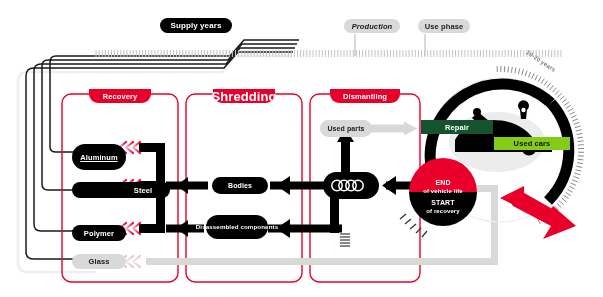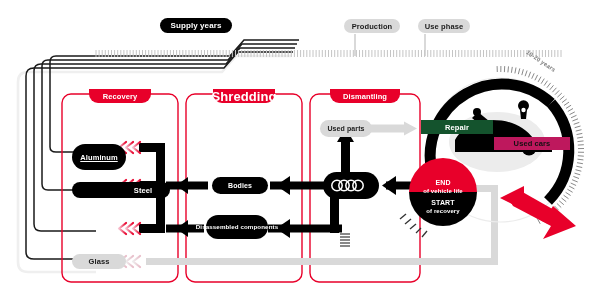--- a/index.html
+++ b/index.html
@@ -15,21 +15,21 @@
     display:flex;align-items:center;justify-content:center;
     font-weight:bold;
     white-space:nowrap;
     letter-spacing:.1px;
     pointer-events:none;
   }
   .pill-black{background:#000;color:#fff;border-radius:999px;}
   .pill-gray{background:#d9d9d9;color:#1a1a1a;border-radius:999px;}
   .pill-red{background:#e8002a;color:#fff;}
   .bar-black{background:#14532d;color:#fff;}
-  .bar-gray{background:#be185d;color:#111;}
+  .bar-gray{background:#84cc16;color:#111;}
   .txt-white{color:#fff;}
 </style>
 </head>
 <body>
 
 <div id="stage">
 
   <svg id="svgroot" viewBox="0 0 603 297">
     <defs>
       <linearGradient id="chevGrad" x1="0" y1="0" x2="1" y2="0">
@@ -403,36 +403,37 @@
 
     <g>
       <path d="M507,196 L545,219 L553,206 L576,226 L543,239 L551,226 L513,206 Z" fill="#e8002a"></path>
       <path d="M500,198 L524,186 L524,210 Z" fill="#e8002a"></path>
       <path d="M519,190 L556,211 L548,224 L511,203 Z" fill="#e8002a"></path>
     </g>
   </svg>
 
   <div class="lbl pill-black" style="left:160px;top:18px;width:72px;height:15px;font-size:8px;">Supply years</div>
 
-  <div class="lbl pill-gray" style="left:344px;top:19px;width:56px;height:14px;font-size:7.5px;">Production</div>
+  <div class="lbl pill-gray" style="left:344px;top:19px;width:56px;height:14px;font-size:7.5px;font-style:italic;">Production</div>
 
   <div class="lbl pill-gray" style="left:418px;top:19px;width:52px;height:14px;font-size:7.5px;">Use phase</div>
 
   <div class="lbl" style="left:524px;top:58px;font-size:6px;color:#7d7d7d;transform:rotate(34deg);">10-20 years</div>
 
   <div class="lbl pill-red" style="left:89px;top:89px;width:62px;height:14px;font-size:7.5px;border-radius:0 0 9px 9px;">Recovery</div>
 
   <div class="lbl pill-red" style="left:213px;top:89px;width:62px;height:14px;font-size:13px;border-radius:0 0 9px 9px;">Shredding</div>
 
   <div class="lbl pill-red" style="left:330px;top:89px;width:70px;height:14px;font-size:7.5px;border-radius:0 0 9px 9px;">Dismantling</div>
 
   <div class="lbl pill-black" style="left:72px;top:144px;width:54px;height:26px;font-size:7.5px;text-decoration:underline;">Aluminum</div>
 
   <div class="lbl pill-black" style="left:72px;top:182px;width:54px;height:16px;font-size:7.5px;padding-left:44px;">Steel</div>
 
+  <div class="lbl pill-black" style="left:72px;top:225px;width:54px;height:16px;font-size:7.5px;">Polymer</div>
 
   <div class="lbl pill-gray" style="left:72px;top:254px;width:54px;height:15px;font-size:7.5px;">Glass</div>
 
   <div class="lbl pill-black" style="left:212px;top:177px;width:56px;height:17px;font-size:7px;">Bodies</div>
 
   <div class="lbl pill-black" style="left:206px;top:215px;width:62px;height:24px;font-size:6.2px;line-height:7.5px;
               text-align:center;flex-direction:column;">
     <span>Disassembled components</span>
   </div>
 

